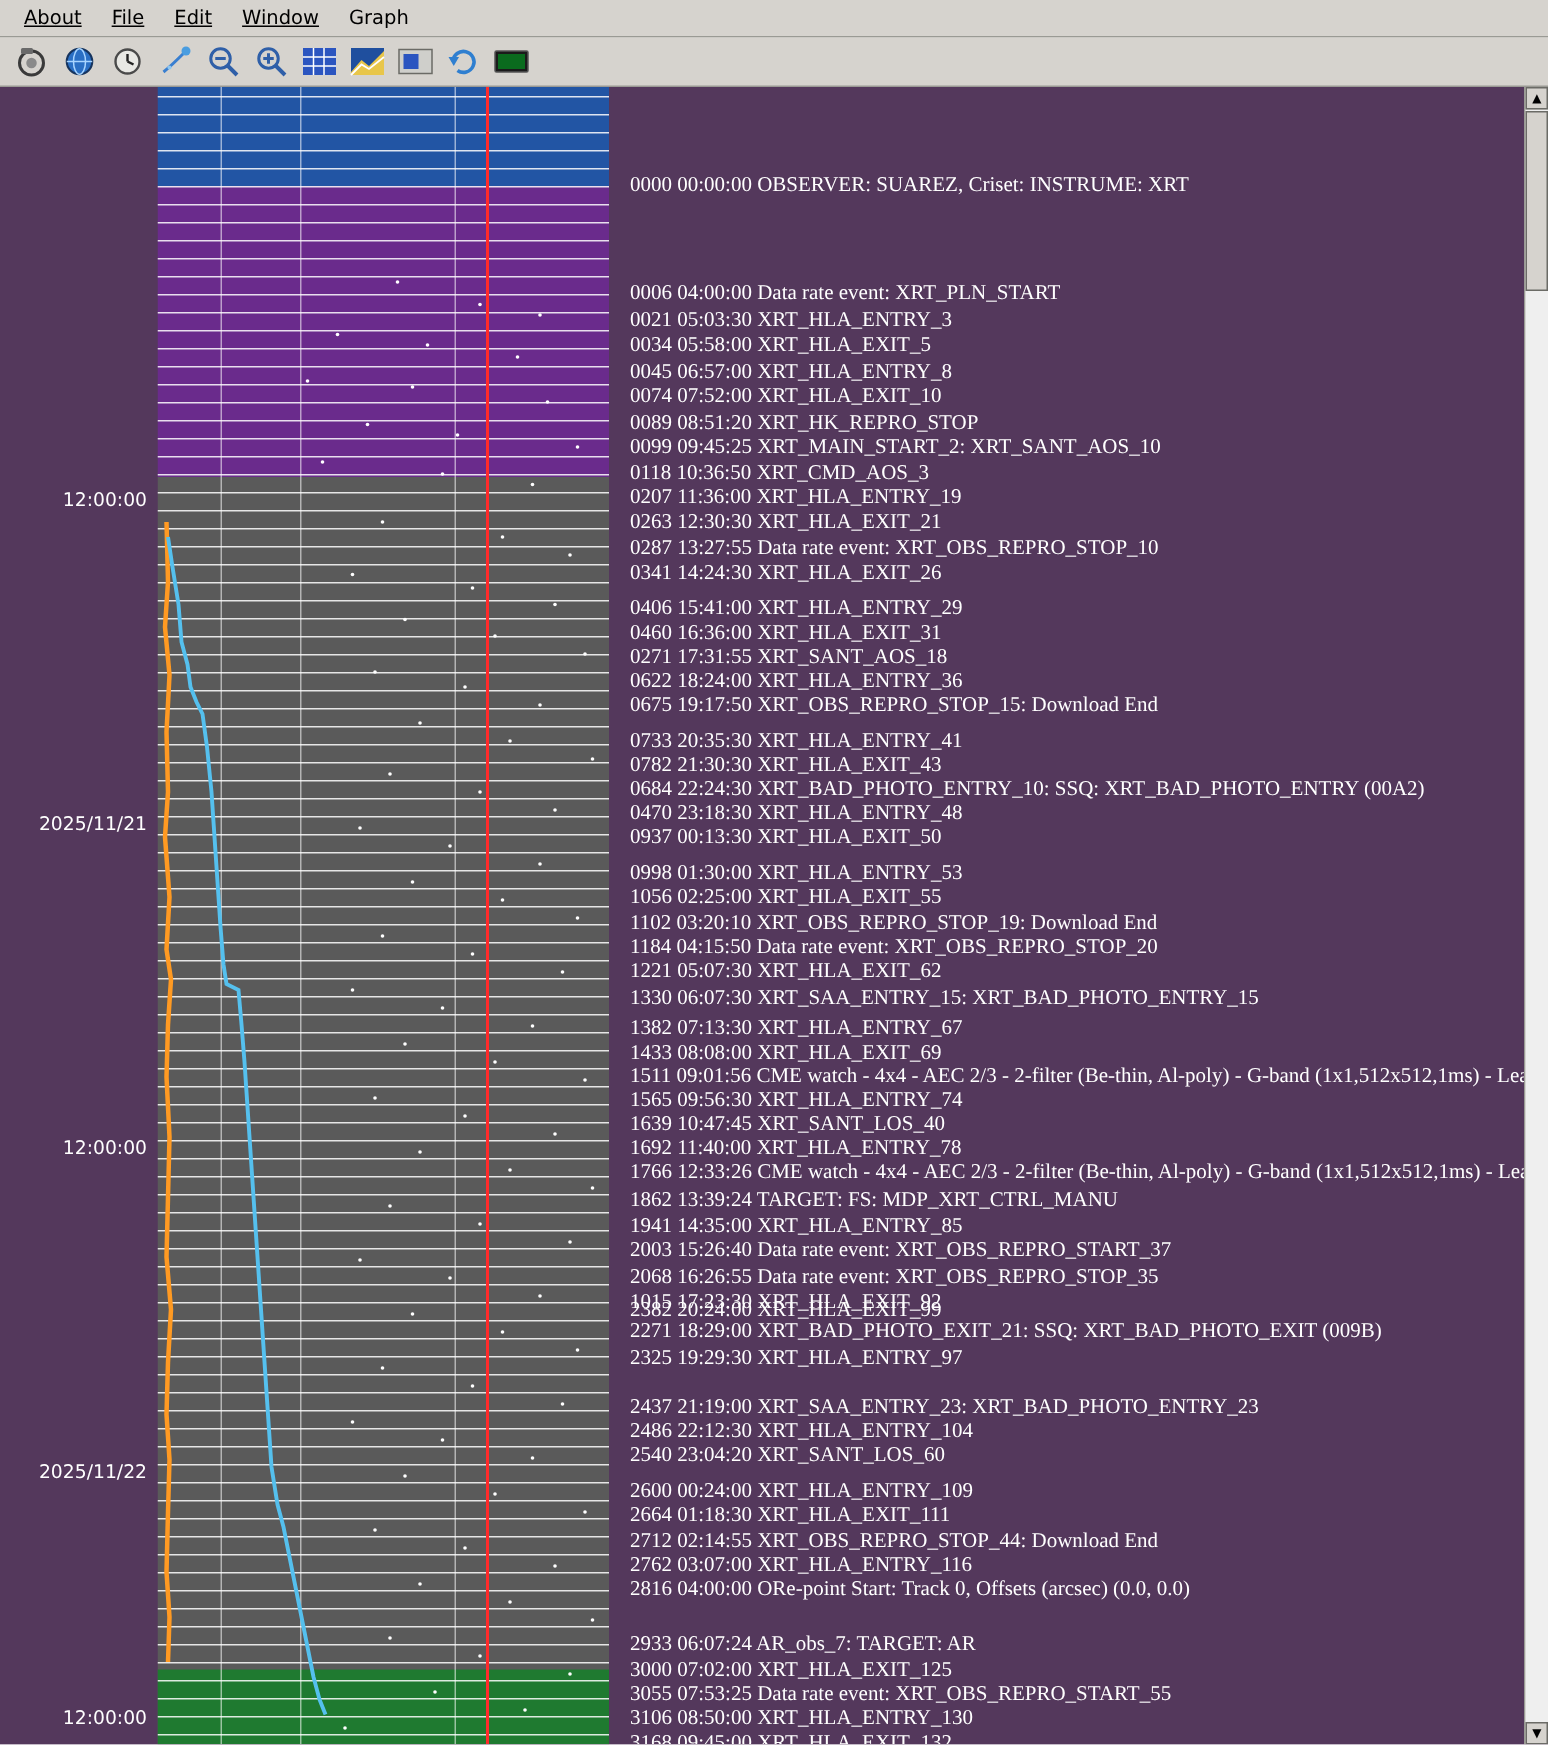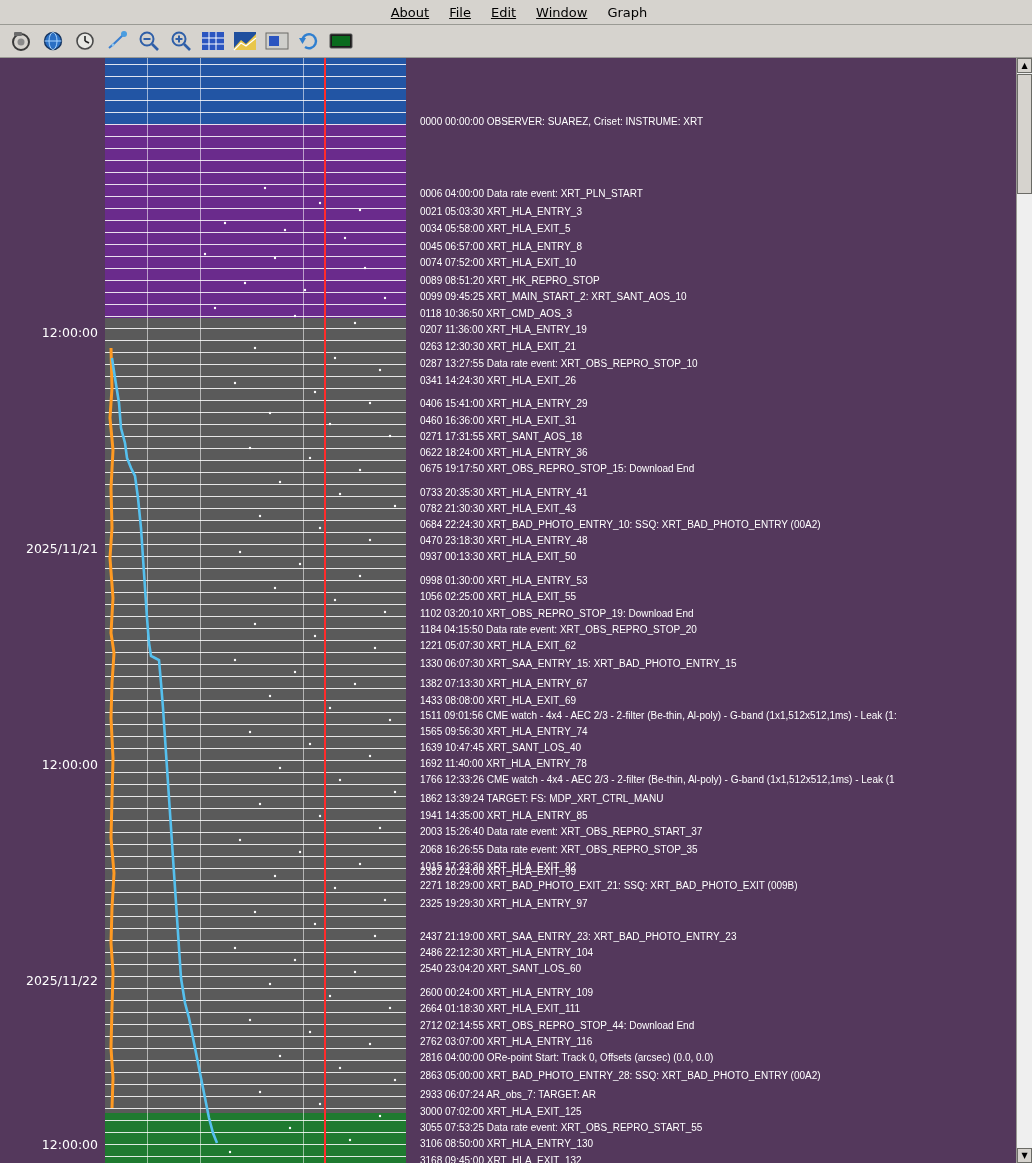--- a/index.html
+++ b/index.html
@@ -21,21 +21,20 @@
     position: absolute;
     left: 0; top: 0;
     width: 1032px;
     height: 25px;
     background: #d6d3ce;
     border-bottom: 1px solid #9a9a94;
     display: flex;
     align-items: center;
     padding-left: 6px;
     box-sizing: border-box;
-    justify-content: center;
   }
   .menu-item {
     font-size: 13px;
     color: #000000;
     padding: 3px 10px;
     cursor: default;
     white-space: nowrap;
   }
   .menu-item .ul { text-decoration: underline; }
 
@@ -136,24 +135,24 @@
     position: absolute;
     left: 420px;
     top: 0;
     width: 596px;
     height: 1105px;
     overflow: hidden;
   }
   .evt {
     position: absolute;
     left: 0;
-    font-size: 10px;
+    font-size: 14px;
     color: #ffffff;
     white-space: nowrap;
-    font-family: Liberation Sans, sans-serif;
+    font-family: Liberation Serif, serif;
   }
 
   
   .vscroll {
     position: absolute;
     right: 0; top: 58px;
     width: 16px;
     height: 1105px;
     background: #d6d3ce;
     border-left: 1px solid #9a9a94;
@@ -546,21 +545,20 @@
         <div class="evt" style="top:840px">2325 19:29:30 XRT_HLA_ENTRY_97</div>
         <div class="evt" style="top:808px">2382 20:24:00 XRT_HLA_EXIT_99</div>
         <div class="evt" style="top:873px">2437 21:19:00 XRT_SAA_ENTRY_23: XRT_BAD_PHOTO_ENTRY_23</div>
         <div class="evt" style="top:889px">2486 22:12:30 XRT_HLA_ENTRY_104</div>
         <div class="evt" style="top:905px">2540 23:04:20 XRT_SANT_LOS_60</div>
         <div class="evt" style="top:929px">2600 00:24:00 XRT_HLA_ENTRY_109</div>
         <div class="evt" style="top:945px">2664 01:18:30 XRT_HLA_EXIT_111</div>
         <div class="evt" style="top:962px">2712 02:14:55 XRT_OBS_REPRO_STOP_44: Download End</div>
         <div class="evt" style="top:978px">2762 03:07:00 XRT_HLA_ENTRY_116</div>
         <div class="evt" style="top:994px">2816 04:00:00 ORe-point Start: Track 0, Offsets (arcsec) (0.0, 0.0)</div>
-        <div class="evt" style="top:1012px">2863 05:00:00 XRT_BAD_PHOTO_ENTRY_28: SSQ: XRT_BAD_PHOTO_ENTRY (00A2)</div>
         <div class="evt" style="top:1031px">2933 06:07:24 AR_obs_7: TARGET: AR</div>
         <div class="evt" style="top:1048px">3000 07:02:00 XRT_HLA_EXIT_125</div>
         <div class="evt" style="top:1064px">3055 07:53:25 Data rate event: XRT_OBS_REPRO_START_55</div>
         <div class="evt" style="top:1080px">3106 08:50:00 XRT_HLA_ENTRY_130</div>
         <div class="evt" style="top:1097px">3168 09:45:00 XRT_HLA_EXIT_132</div>
 
       </div>
     </div>
   </div>
 

